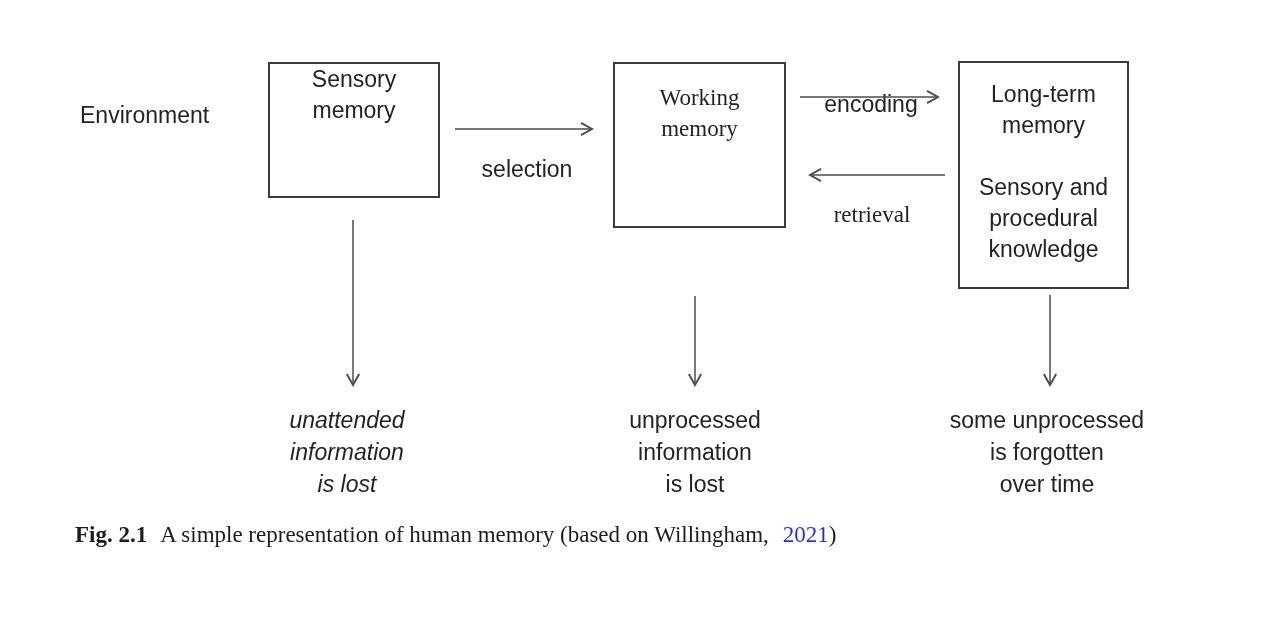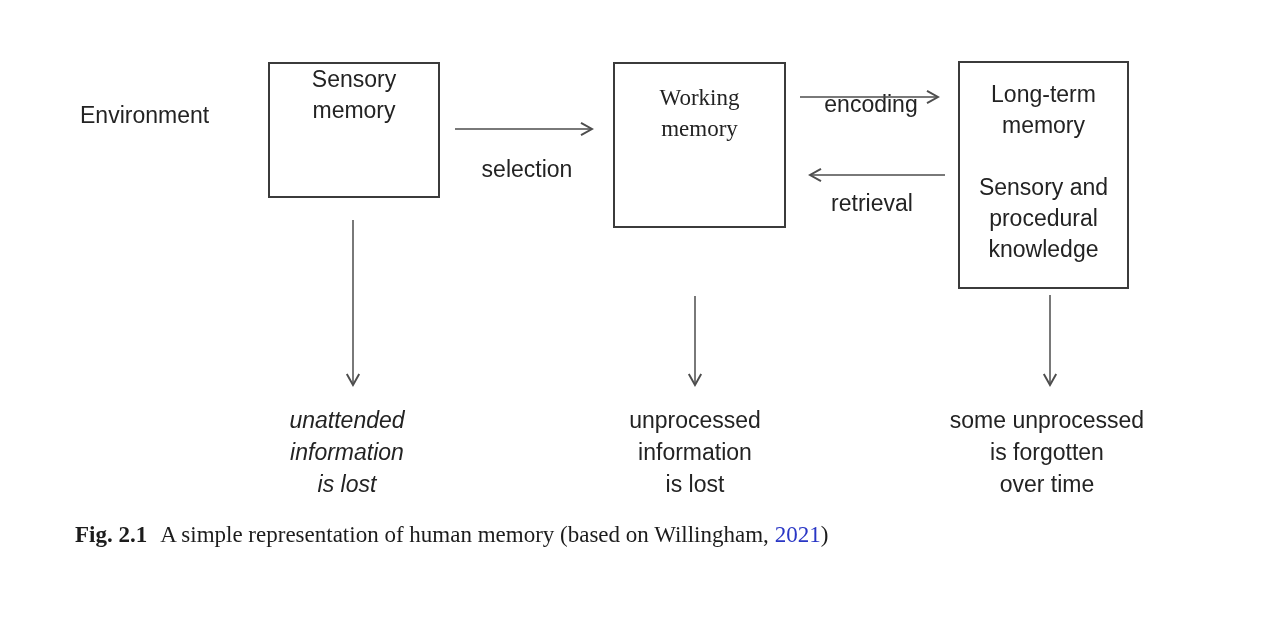--- a/index.html
+++ b/index.html
@@ -56,21 +56,21 @@
   }
   .box-subtitle { margin-top: 31px; }
 
   .arrow-label {
     font-size: 23px;
     text-align: center;
     width: 150px;
   }
   .label-selection { left: 452px; top: 156px; }
   .label-encoding  { left: 796px; top: 55px; margin-top: 36px; }
-  .label-retrieval { left: 797px; top: 190px; }
+  .label-retrieval { left: 797px; top: 202px; font-family: Liberation Serif, serif; }
 
   .loss-label {
     font-size: 23px;
     line-height: 32px;
     text-align: center;
     top: 404px;
   }
   .loss-sensory  { left: 247px; width: 200px; font-style: italic; }
   .loss-working  { left: 595px; width: 200px; text-align: center; }
   .loss-longterm { left: 934px; width: 226px; }
@@ -94,20 +94,21 @@
     color: #1c1c1c;
   }
   .caption .fig-num {
     font-weight: bold;
     margin-right: 13px;
   }
   .caption .year-link {
     color: #2936c5;
     text-decoration: none;
     cursor: pointer;
+    margin-left: 8px;
   }
 </style>
 </head>
 <body>
 
 <div class="canvas">
 
   <div class="abs env-label">Environment</div>
 
   <div class="abs mem-box box-sensory">

